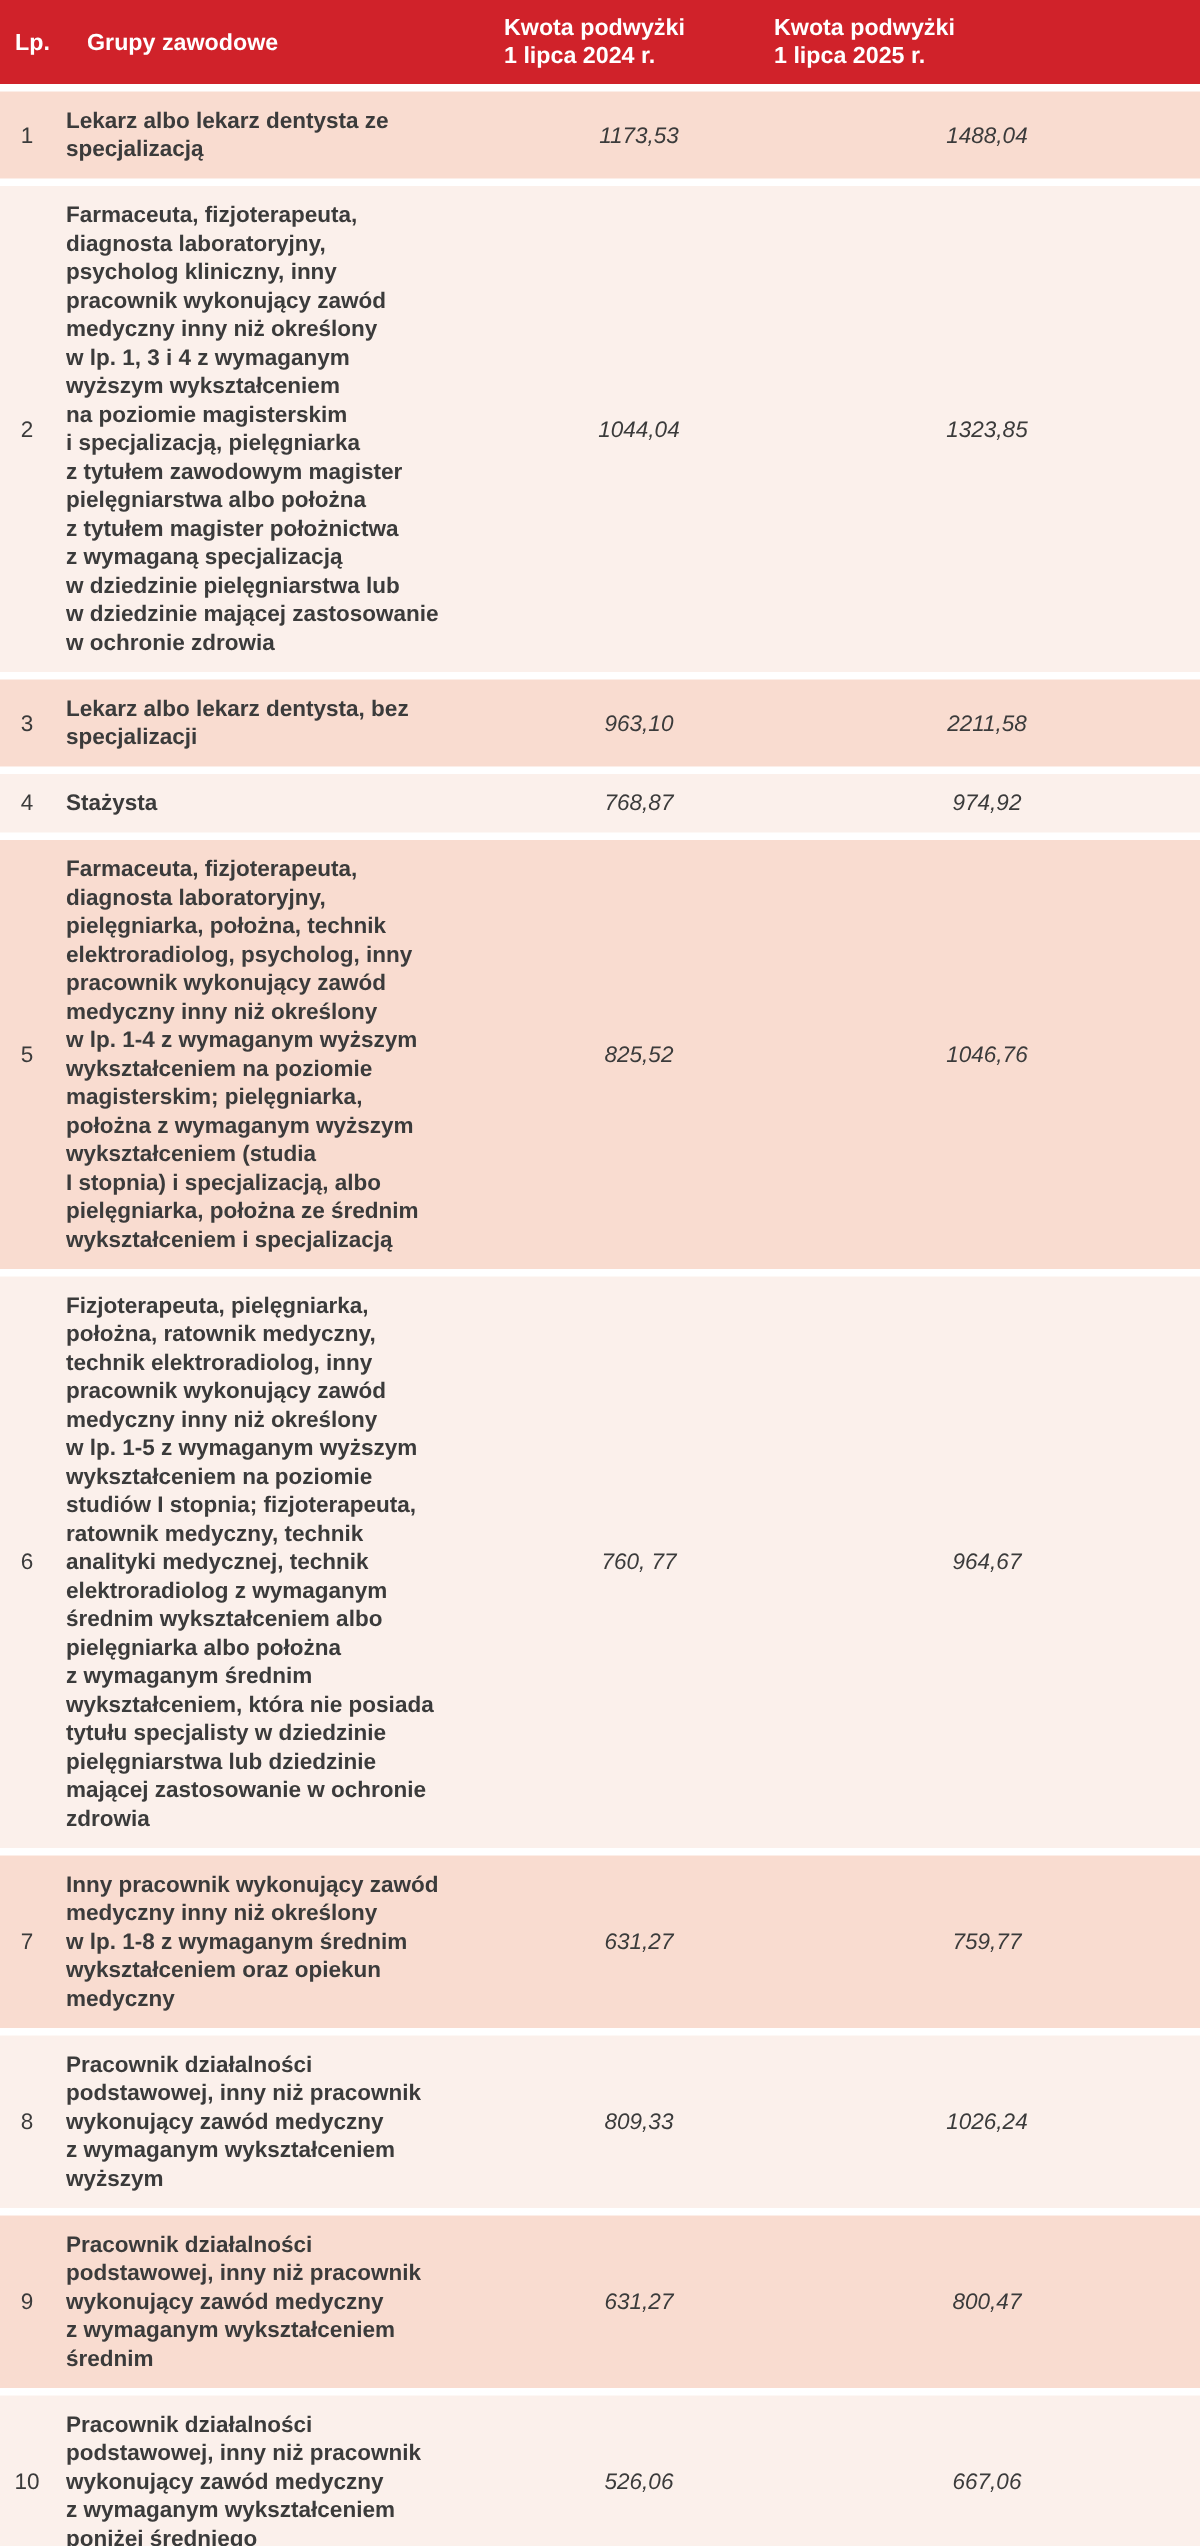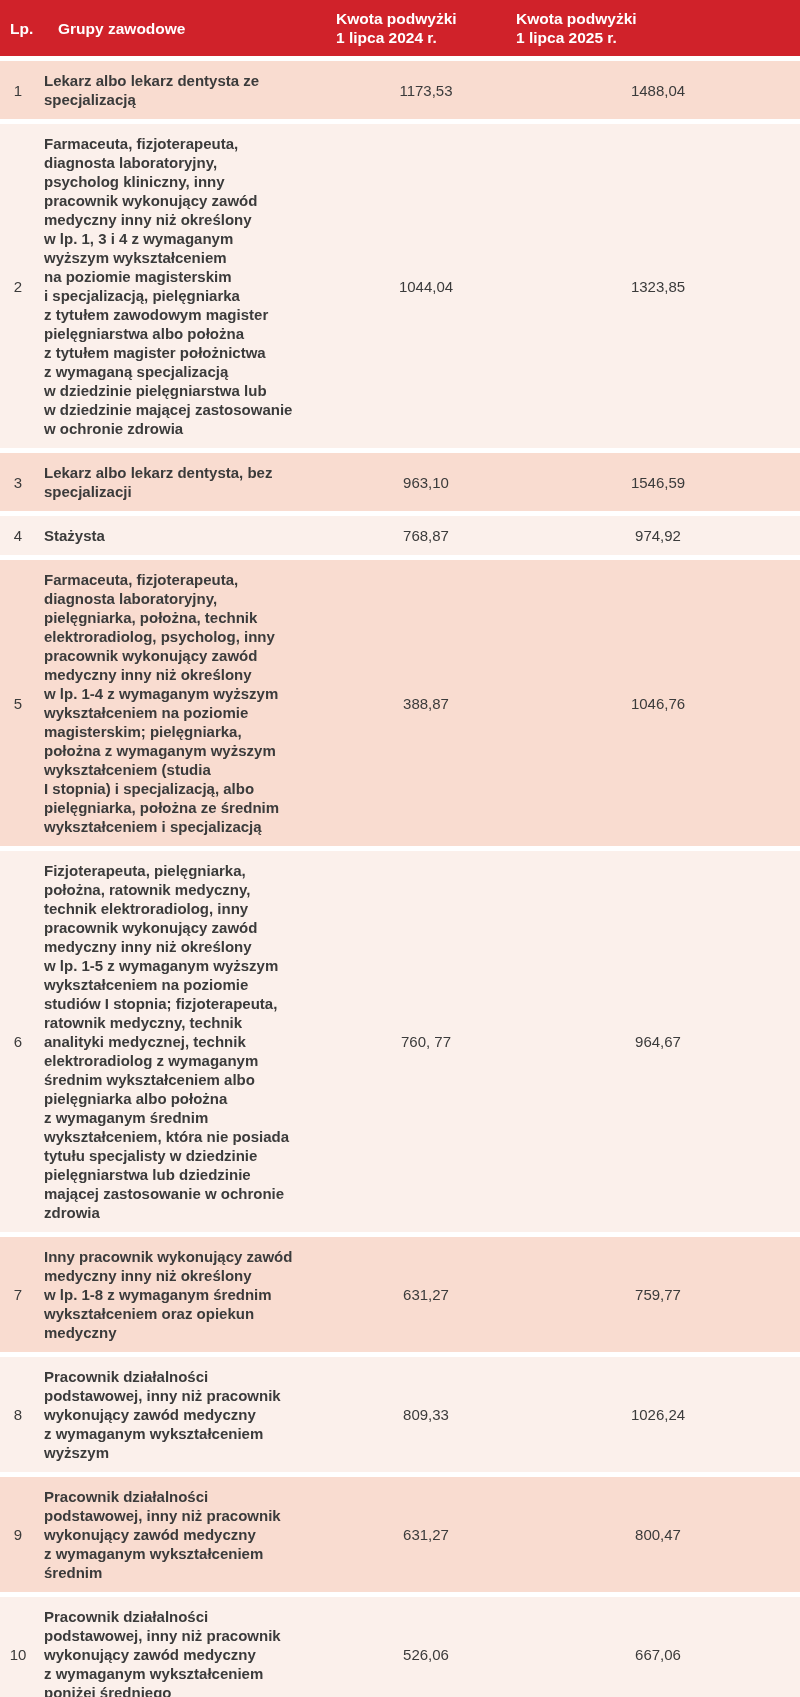--- a/index.html
+++ b/index.html
@@ -39,21 +39,21 @@
     padding: 10px 0;
   }
   td.lp { text-align: center; }
   td.group {
     white-space: pre-line;
     padding-left: 8px;
     padding-right: 10px;
     text-align: left;
     font-weight: bold;
   }
-  td.amount { text-align: center; }
+  td.amount { text-align: center; font-style: italic; }
   tr.row-odd  td { background: var(--row-odd-bg, #f9dcd0); }
   tr.row-even td { background: var(--row-even-bg, #fbf0eb); }
   tbody tr:last-child td { border-bottom: none; }
 </style>
 </head>
 <body>
 
 <table>
   <thead>
     <tr>
@@ -92,21 +92,21 @@
 w dziedzinie mającej zastosowanie
 w ochronie zdrowia</td>
     <td class="amount">1044,04</td>
     <td class="amount">1323,85</td>
   </tr>
       <tr class="row-odd">
     <td class="lp col-lp">3</td>
     <td class="group">Lekarz albo lekarz dentysta, bez
 specjalizacji</td>
     <td class="amount">963,10</td>
-    <td class="amount">1546,59</td>
+    <td class="amount">2211,58</td>
   </tr>
       <tr class="row-even">
     <td class="lp col-lp">4</td>
     <td class="group">Stażysta</td>
     <td class="amount">768,87</td>
     <td class="amount">974,92</td>
   </tr>
       <tr class="row-odd">
     <td class="lp col-lp">5</td>
     <td class="group">Farmaceuta, fizjoterapeuta,
@@ -116,21 +116,21 @@
 pracownik wykonujący zawód
 medyczny inny niż określony
 w lp. 1-4 z wymaganym wyższym
 wykształceniem na poziomie
 magisterskim; pielęgniarka,
 położna z wymaganym wyższym
 wykształceniem (studia
 I stopnia) i specjalizacją, albo
 pielęgniarka, położna ze średnim
 wykształceniem i specjalizacją</td>
-    <td class="amount">388,87</td>
+    <td class="amount">825,52</td>
     <td class="amount">1046,76</td>
   </tr>
       <tr class="row-even">
     <td class="lp col-lp">6</td>
     <td class="group">Fizjoterapeuta, pielęgniarka,
 położna, ratownik medyczny,
 technik elektroradiolog, inny
 pracownik wykonujący zawód
 medyczny inny niż określony
 w lp. 1-5 z wymaganym wyższym

